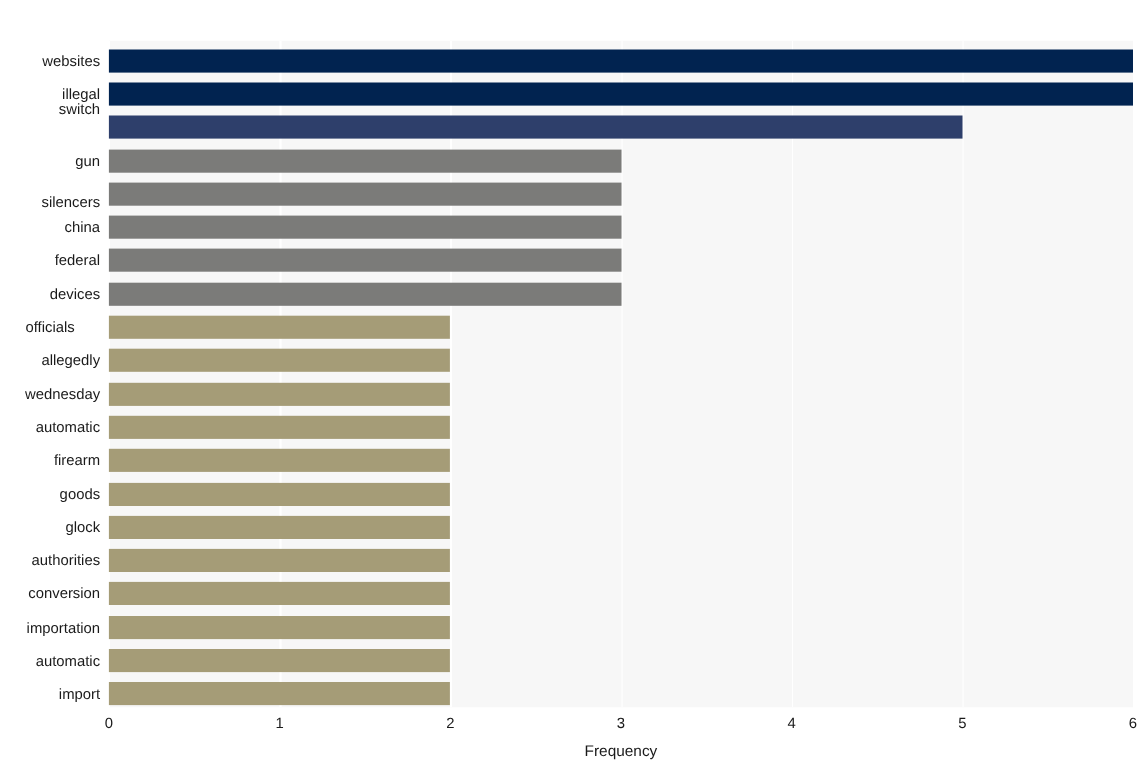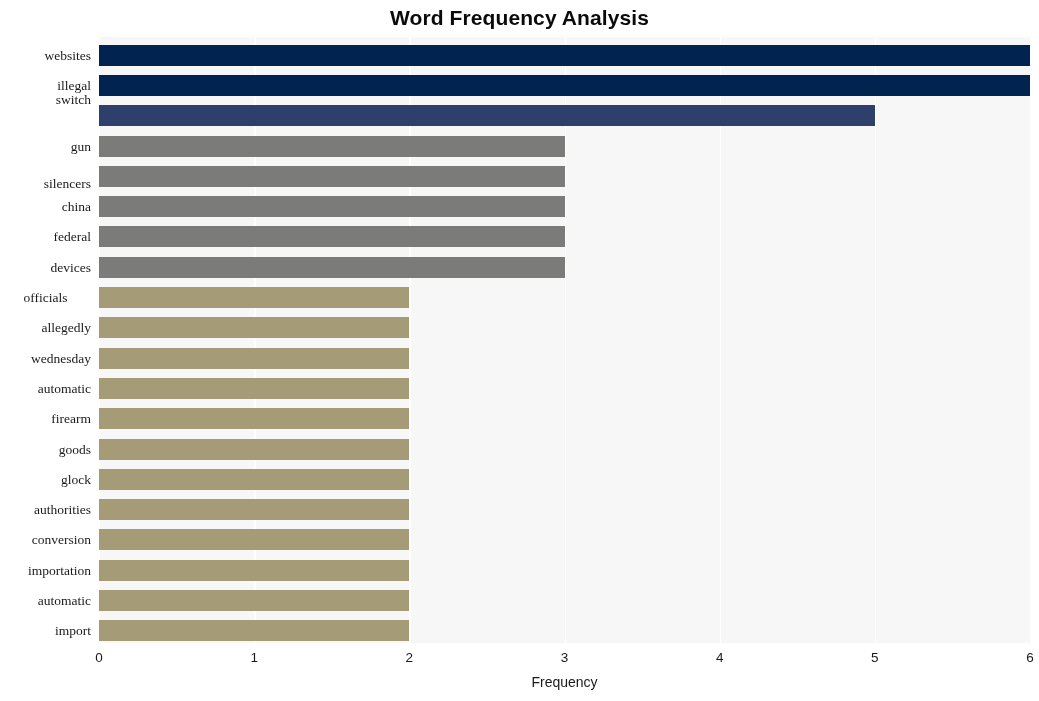--- a/index.html
+++ b/index.html
@@ -77,21 +77,20 @@
   .y-tick-label {
     position: absolute;
     right: 0;
     width: 91px;
     text-align: right;
     font-size: 13.5px;
     color: #1a1a1a;
     line-height: 21px;
     height: 21px;
     white-space: nowrap;
-    font-family: Liberation Serif, serif;
   }
 
   
   #x-axis-labels {
     position: absolute;
     left: 99px;
     top: 650px;
     width: 931px;
     height: 20px;
   }
@@ -112,21 +111,20 @@
     text-align: center;
     font-size: 14px;
     color: #1a1a1a;
   }
 </style>
 </head>
 <body>
 
 <div id="chart-root">
 
-  <div id="chart-title">Word Frequency Analysis</div>
 
   <div id="plot-area">
     <div id="gridlines-layer">
         <div class="gridline" style="left: 0px; width: 1px;"></div>
         <div class="gridline" style="left: 155.167px;"></div>
         <div class="gridline" style="left: 310.333px;"></div>
         <div class="gridline" style="left: 465.5px;"></div>
         <div class="gridline" style="left: 620.667px;"></div>
         <div class="gridline" style="left: 775.833px;"></div>
         <div class="gridline" style="left: 931px;"></div>

